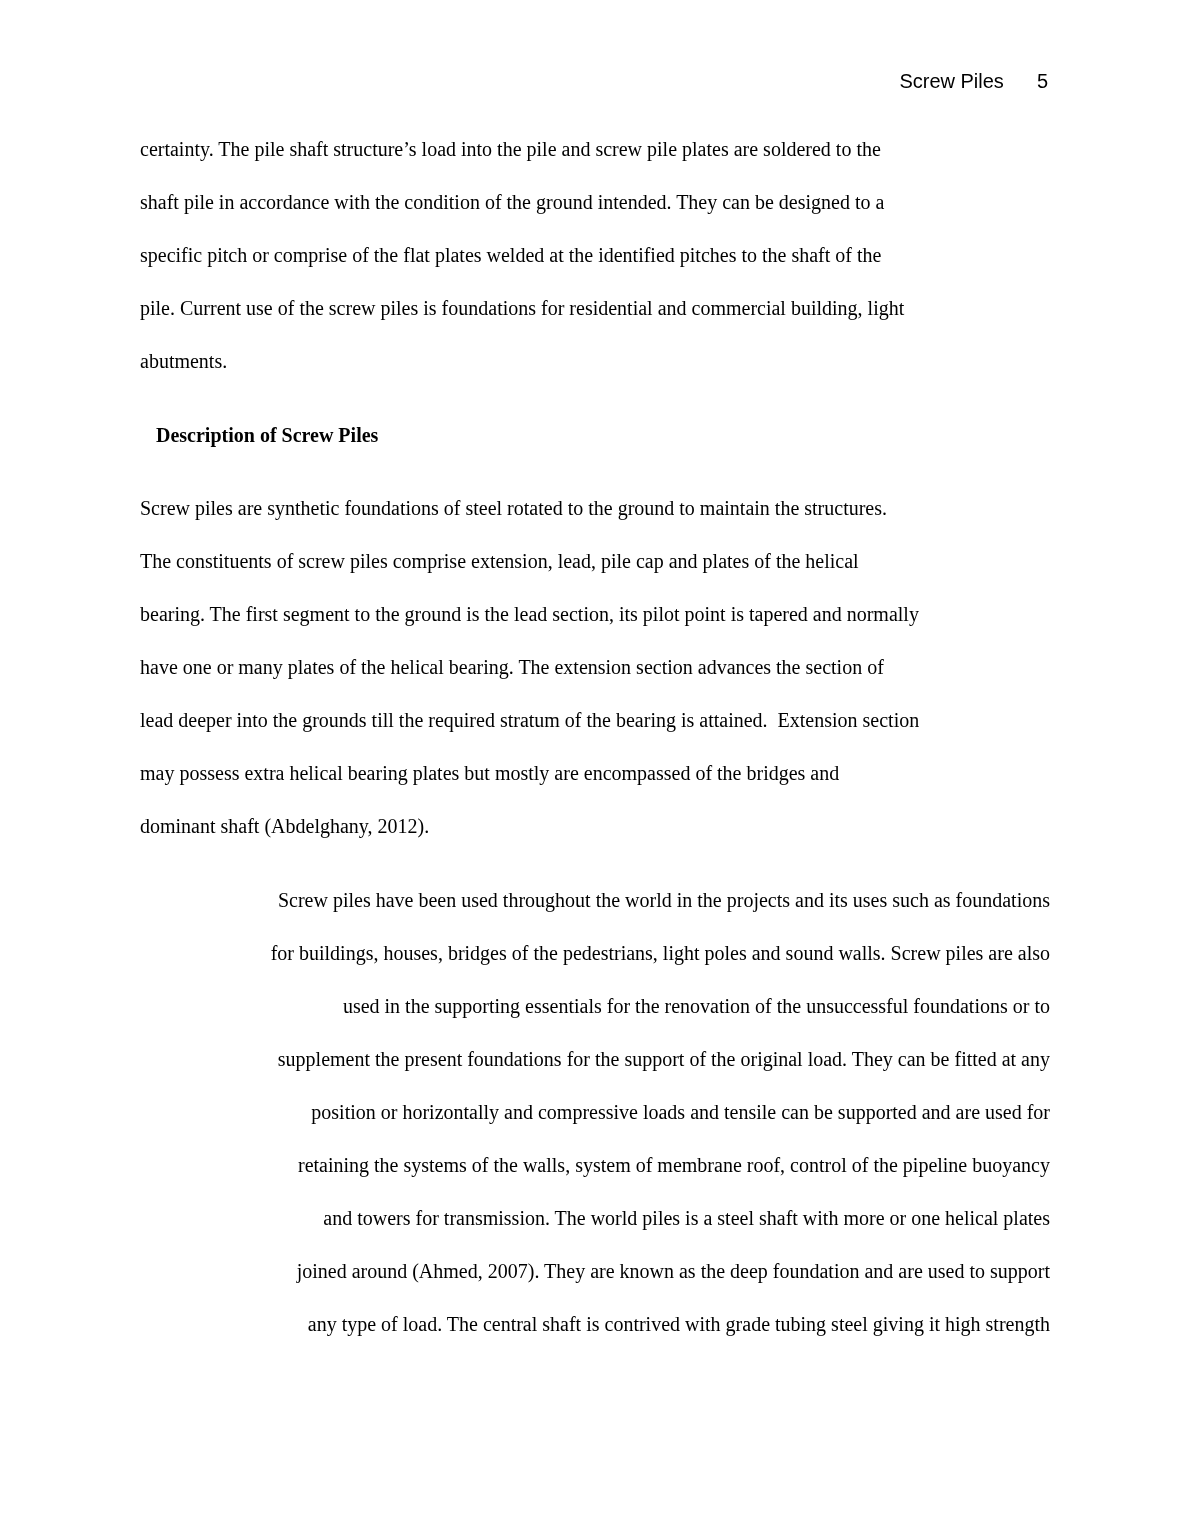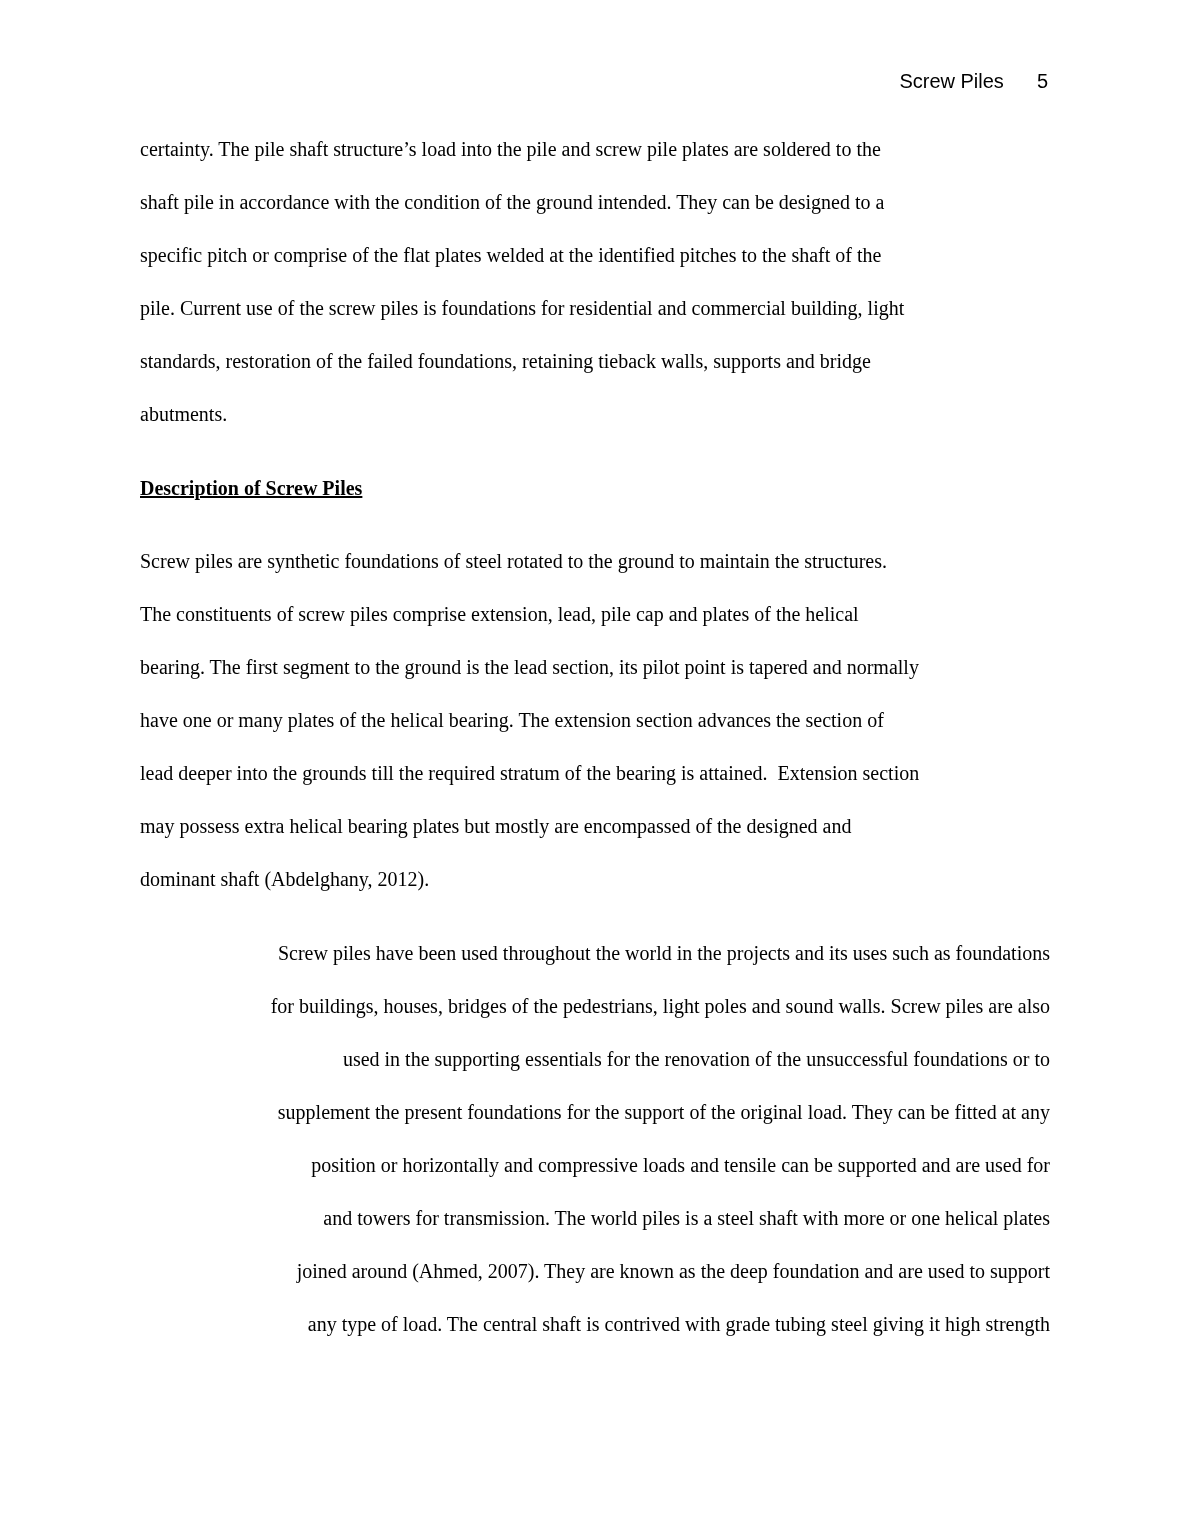--- a/index.html
+++ b/index.html
@@ -40,57 +40,56 @@
     line-height: 53px;
   }
   .para {
     margin: 0 0 21px 0;
   }
   .para.center {
     text-align: right;
   }
   .section-heading {
     font-weight: bold;
-    margin: 0 0 20px 0;
-    text-decoration: underline;
+    margin: 0 0 20px 16px;
   }
   .line {
     white-space: pre;
   }
 </style>
 </head>
 <body>
 
 <div class="page">
   <div class="page-header">
     <span class="running-head">Screw Piles</span><span class="page-number">5</span>
   </div>
   <div class="doc-body">
       <div class="para">
         <div class="line">certainty. The pile shaft structure’s load into the pile and screw pile plates are soldered to the</div>
         <div class="line">shaft pile in accordance with the condition of the ground intended. They can be designed to a</div>
         <div class="line">specific pitch or comprise of the flat plates welded at the identified pitches to the shaft of the</div>
         <div class="line">pile. Current use of the screw piles is foundations for residential and commercial building, light</div>
-        <div class="line">standards, restoration of the failed foundations, retaining tieback walls, supports and bridge</div>
         <div class="line">abutments.</div>
       </div>
       <div class="section-heading">Description of Screw Piles</div>
       <div class="para">
         <div class="line">Screw piles are synthetic foundations of steel rotated to the ground to maintain the structures.</div>
         <div class="line">The constituents of screw piles comprise extension, lead, pile cap and plates of the helical</div>
         <div class="line">bearing. The first segment to the ground is the lead section, its pilot point is tapered and normally</div>
         <div class="line">have one or many plates of the helical bearing. The extension section advances the section of</div>
         <div class="line">lead deeper into the grounds till the required stratum of the bearing is attained.  Extension section</div>
-        <div class="line">may possess extra helical bearing plates but mostly are encompassed of the designed and</div>
+        <div class="line">may possess extra helical bearing plates but mostly are encompassed of the bridges and</div>
         <div class="line">dominant shaft (Abdelghany, 2012).</div>
       </div>
       <div class="para center">
         <div class="line"> Screw piles have been used throughout the world in the projects and its uses such as foundations</div>
         <div class="line">for buildings, houses, bridges of the pedestrians, light poles and sound walls. Screw piles are also</div>
         <div class="line">used in the supporting essentials for the renovation of the unsuccessful foundations or to</div>
         <div class="line">supplement the present foundations for the support of the original load. They can be fitted at any</div>
         <div class="line">position or horizontally and compressive loads and tensile can be supported and are used for</div>
+        <div class="line">retaining the systems of the walls, system of membrane roof, control of the pipeline buoyancy</div>
         <div class="line">and towers for transmission. The world piles is a steel shaft with more or one helical plates</div>
         <div class="line">joined around (Ahmed, 2007). They are known as the deep foundation and are used to support</div>
         <div class="line">any type of load. The central shaft is contrived with grade tubing steel giving it high strength</div>
       </div>
     </div>
 </div>
 
 </body></html>

